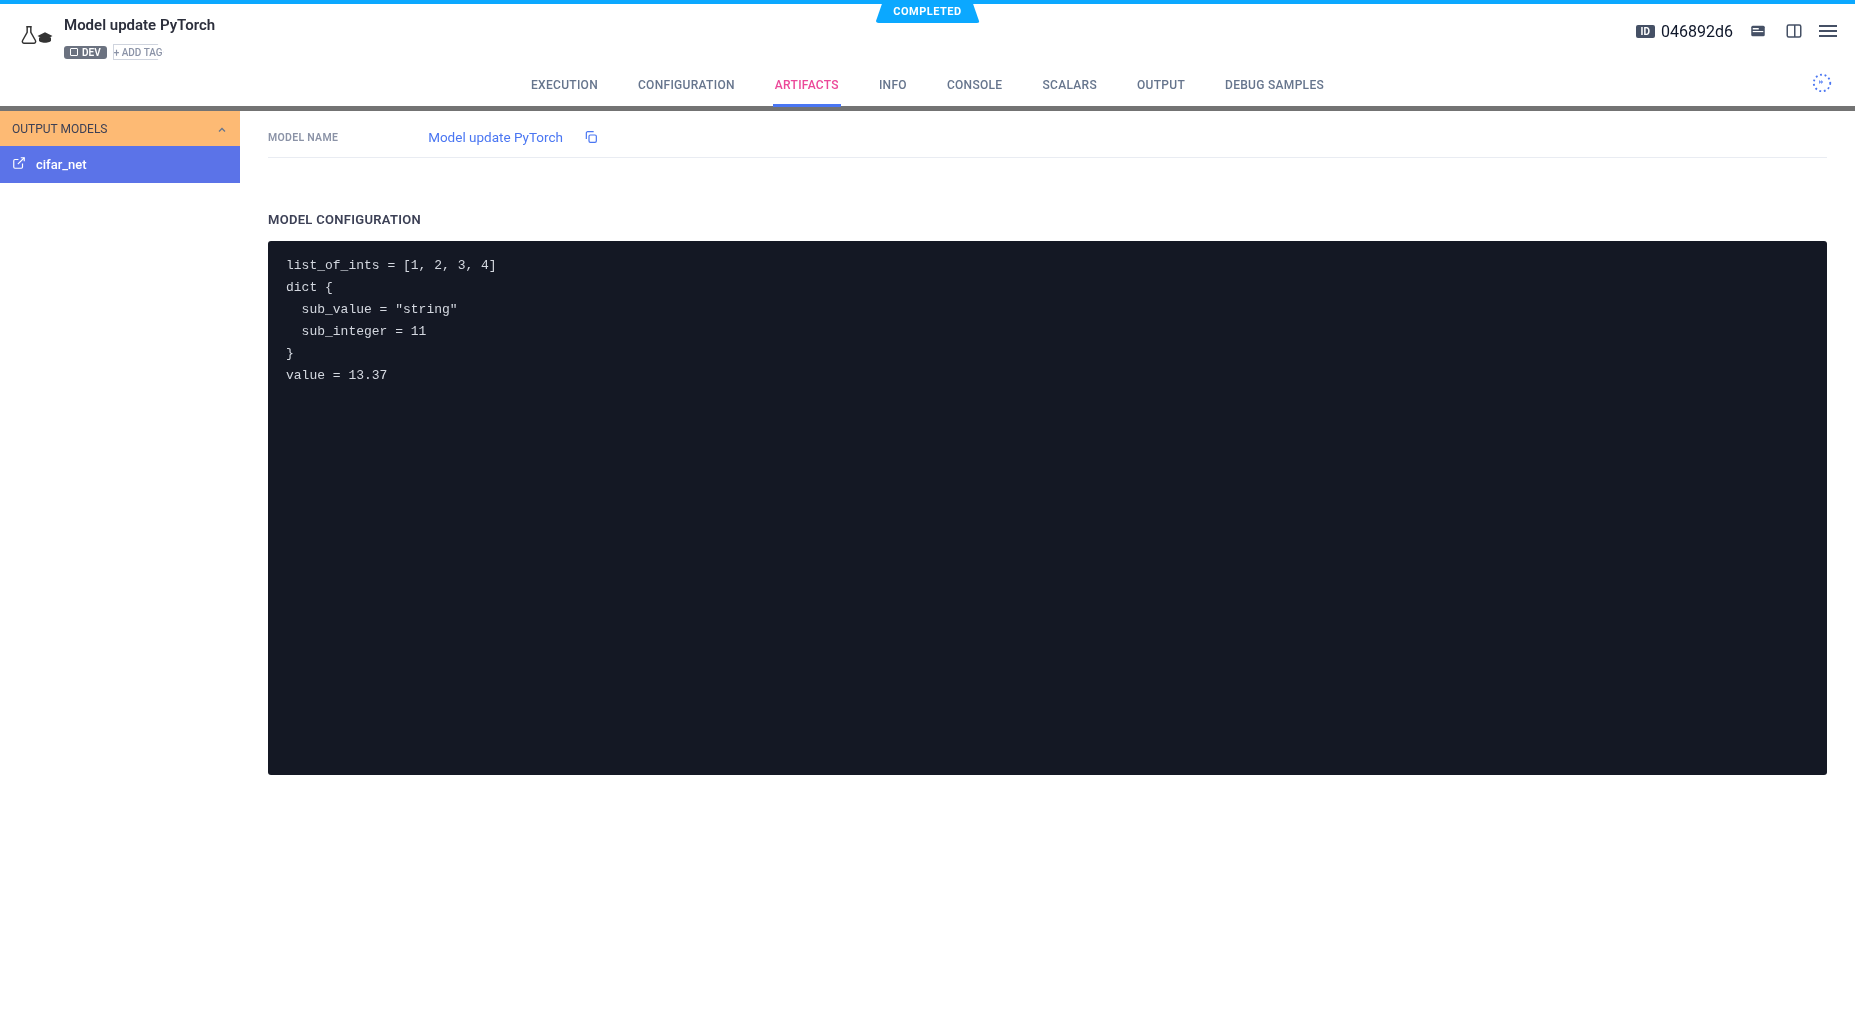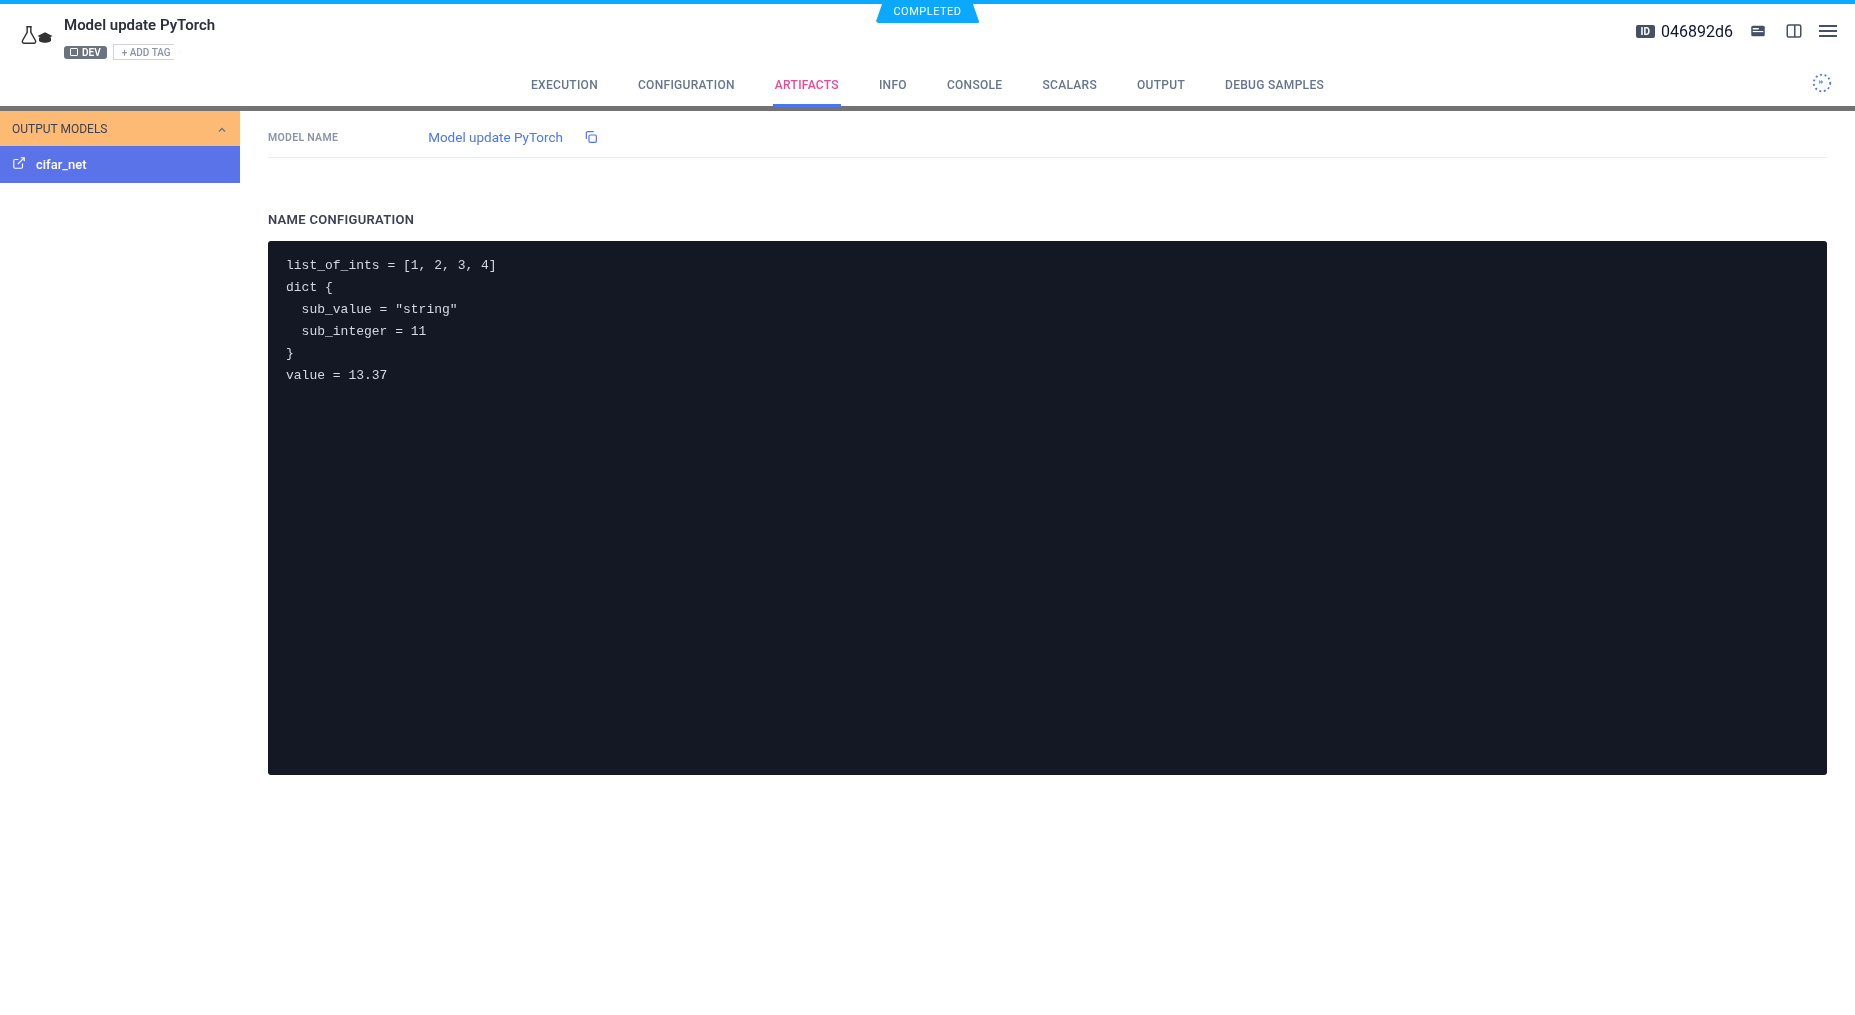--- a/index.html
+++ b/index.html
@@ -3,21 +3,21 @@
 <meta charset="utf-8">
 <style>
   * { box-sizing: border-box; margin: 0; padding: 0; }
   html, body { width: 100%; height: 100%; font-family: -apple-system, BlinkMacSystemFont, "Segoe UI", Roboto, Helvetica, Arial, sans-serif; background: #fff; color: #333; }
   .app { width: 1855px; height: 1015px; position: relative; overflow: hidden; }
   .top-bar { height: 4px; background: #0ba8ff; width: 100%; }
   .status-ribbon {
     position: absolute;
     top: 0; left: 50%; transform: translateX(-50%);
     background: #0ba8ff; color: #fff;
-    font-size: 11px; font-weight: 400; letter-spacing: 0.5px;
+    font-size: 11px; font-weight: 700; letter-spacing: 0.5px;
     padding: 5px 18px;
     clip-path: polygon(8px 0, calc(100% - 8px) 0, 100% 100%, 0 100%);
     border-bottom-left-radius: 3px;
     border-bottom-right-radius: 3px;
   }
   .header { display: flex; align-items: flex-start; padding: 12px 18px 0 18px; position: relative; }
   .header-left { display: flex; align-items: flex-start; gap: 10px; }
   .logo-wrap { display: flex; align-items: center; gap: 0; padding-top: 2px; }
   .logo-wrap svg { width: 22px; height: 22px; }
   .logo-wrap .hat svg { width: 18px; height: 18px; margin-left: -4px; margin-top: 12px; }
@@ -25,21 +25,21 @@
   .title { font-size: 15px; font-weight: 600; color: #2c2f3c; }
   .tags-row { display: flex; align-items: center; gap: 6px; }
   .tag-dev {
     background: #6b7280; color: #fff; font-size: 10px; font-weight: 600;
     padding: 1px 6px; border-radius: 3px; display: inline-flex; align-items: center;
     position: relative;
   }
   .tag-dev::before { content: ""; width: 6px; height: 6px; border: 1px solid #fff; border-radius: 1px; margin-right: 4px; display:inline-block;}
   .add-tag {
     border: 1px solid #cfd4de; color: #8b93a7; font-size: 10px; font-weight: 500;
-    padding: 0 8px; height: 16px; display: inline-flex; align-items: center;
+    padding: 0 0; height: 16px; display: inline-flex; align-items: center;
     clip-path: polygon(0 0, calc(100% - 6px) 0, 100% 50%, calc(100% - 6px) 100%, 0 100%);
     background: #fff; cursor: pointer;
   }
   .header-right { margin-left: auto; display: flex; align-items: center; gap: 14px; padding-top: 4px; }
   .id-chip { display: inline-flex; align-items: center; gap: 6px; }
   .id-chip .id-badge { background: #455065; color: #fff; font-size: 10px; font-weight: 700; padding: 1px 5px; border-radius: 2px; }
   .id-chip .id-val { color: #0f172a; font-size: 16px; }
   .icon-btn { width: 22px; height: 22px; display:inline-flex; align-items:center; justify-content:center; color:#455065; cursor:pointer; }
   .icon-btn svg { width: 18px; height: 18px; }
   .hamburger { display:flex; flex-direction:column; gap:3px; cursor:pointer;}
@@ -183,21 +183,21 @@
         <span class="model-link">Model update PyTorch</span>
         <span class="copy-btn">
           <svg viewBox="0 0 24 24" fill="none" stroke="#4a76f2" stroke-width="1.8">
                 <rect x="9" y="9" width="11" height="11" rx="2"></rect>
                 <path d="M5 15V6a2 2 0 0 1 2-2h9"></path>
               </svg>
         </span>
       </div>
     </div>
 
-    <div class="section-title">NAME CONFIGURATION</div>
+    <div class="section-title">MODEL CONFIGURATION</div>
     <div class="code-block">list_of_ints = [1, 2, 3, 4]
 dict {
   sub_value = "string"
   sub_integer = 11
 }
 value = 13.37</div>
   </div>
 </div>
 
 </div>

